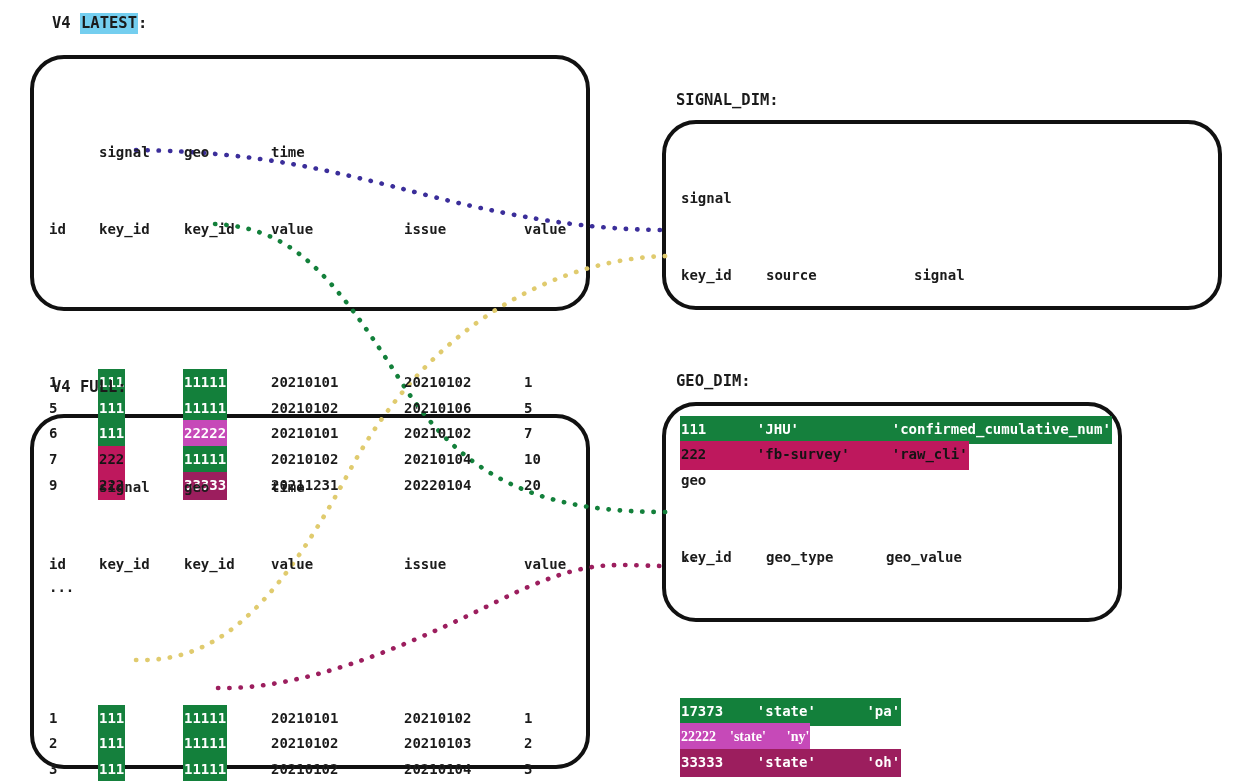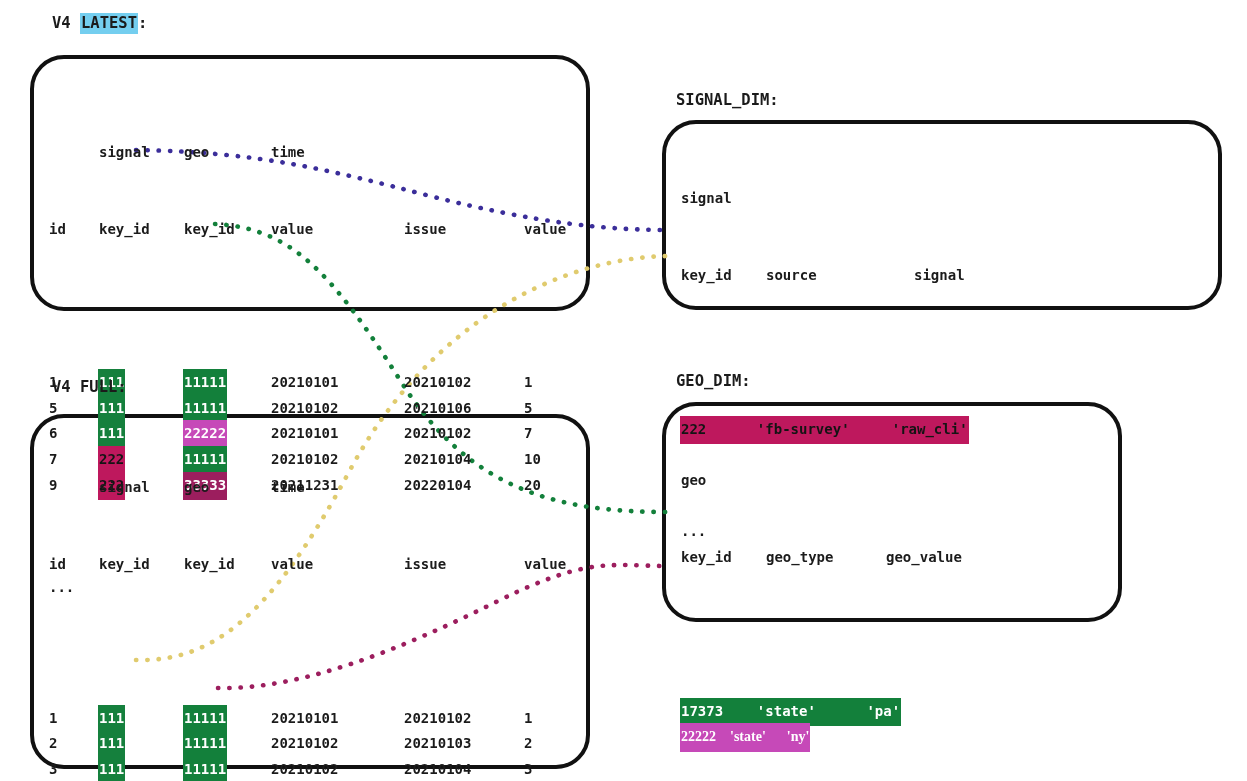--- a/index.html
+++ b/index.html
@@ -139,21 +139,21 @@
   <div class="tbl" id="signal-tbl" style="left:680px; top:134px; width:540px;">
     <div class="row">
       <span class="cell hdr plain" style="left:0px;">signal</span>
     </div>
     <div class="row">
       <span class="cell hdr plain" style="left:0px;">key_id</span>
       <span class="cell hdr plain" style="left:85px;">source</span>
       <span class="cell hdr plain" style="left:233px;">signal</span>
     </div>
     <div class="row"></div>
-    <div id="signal-rows"><div class="row"><span class="cell sw-gold" style="left: 0px;">222      'fb-survey'     'raw_cli'</span></div></div>
+    <div id="signal-rows"><div class="row"><span class="cell sw-indigo" style="left: 0px;">111      'JHU'           'confirmed_cumulative_num'</span></div><div class="row"><span class="cell sw-gold" style="left: 0px;">222      'fb-survey'     'raw_cli'</span></div></div>
     
   <div class="row">
       <span class="cell plain" style="left:0px;">...</span>
     </div></div>
 
   <div class="caption" style="left:52px; top:378px;">V4 FULL:</div>
 
   <div class="tablebox" style="left:30px; top:414px; width:560px; height:355px;"></div>
 
   <div class="tbl" id="full-tbl" style="left:48px; top:423px; width:540px;">
@@ -182,17 +182,17 @@
   <div class="tbl" id="geo-tbl" style="left:680px; top:416px; width:440px;">
     <div class="row">
       <span class="cell hdr plain" style="left:0px;">geo</span>
     </div>
     <div class="row">
       <span class="cell hdr plain" style="left:0px;">key_id</span>
       <span class="cell hdr plain" style="left:85px;">geo_type</span>
       <span class="cell hdr plain" style="left:205px;">geo_value</span>
     </div>
     <div class="row"></div>
-    <div id="geo-rows"><div class="row"><span class="cell sw-green" style="left: 0px;">17373    'state'      'pa'</span></div><div class="row"><span class="cell sw-magenta" style="left: 0px; font-family: Liberation Serif, serif;">22222    'state'      'ny'</span></div></div>
+    <div id="geo-rows"><div class="row"><span class="cell sw-green" style="left: 0px;">17373    'state'      'pa'</span></div><div class="row"><span class="cell sw-magenta" style="left: 0px; font-family: Liberation Serif, serif;">22222    'state'      'ny'</span></div><div class="row"><span class="cell sw-maroon" style="left: 0px;">33333    'state'      'oh'</span></div></div>
     
   </div>
 
 </div>
 
 </body></html>

